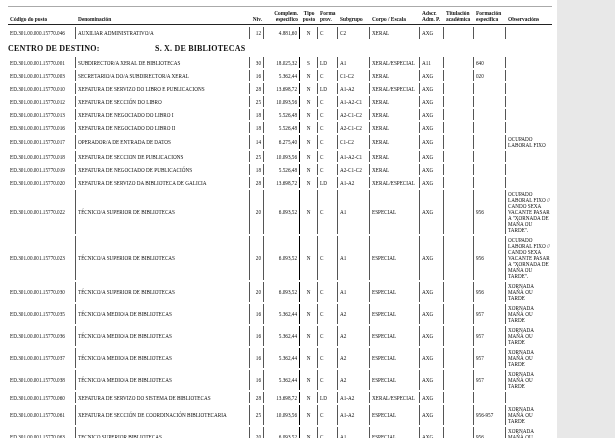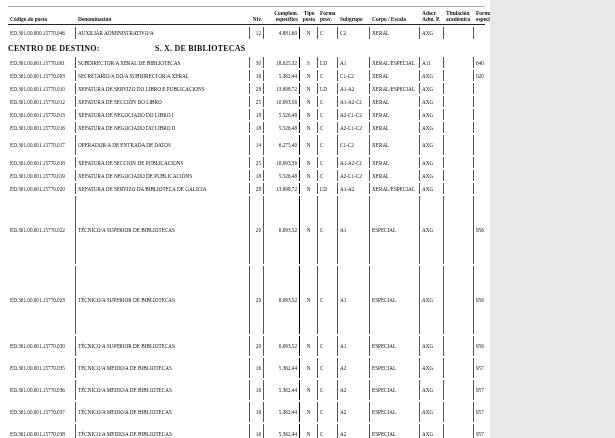--- a/index.html
+++ b/index.html
@@ -1,18 +1,18 @@
 <!DOCTYPE html>
 <html><head>
 <meta charset="utf-8">
 <style>
   html,body{margin:0;padding:0;background:#e8e8e8;}
   .page{
     position:relative;
-    width:490px;height:438px;
+    width:557px;height:438px;
     background:#ffffff;
     font-family:"Liberation Serif","DejaVu Serif",serif;
     color:#111;
     overflow:hidden;
     box-sizing:border-box;
     padding:6px 5px 0 8px;
   }
   .grid{
     display:grid;
     grid-template-columns:68px 174px 14px 36px 18px 20px 32px 50px 24px 30px 32px 1fr;

